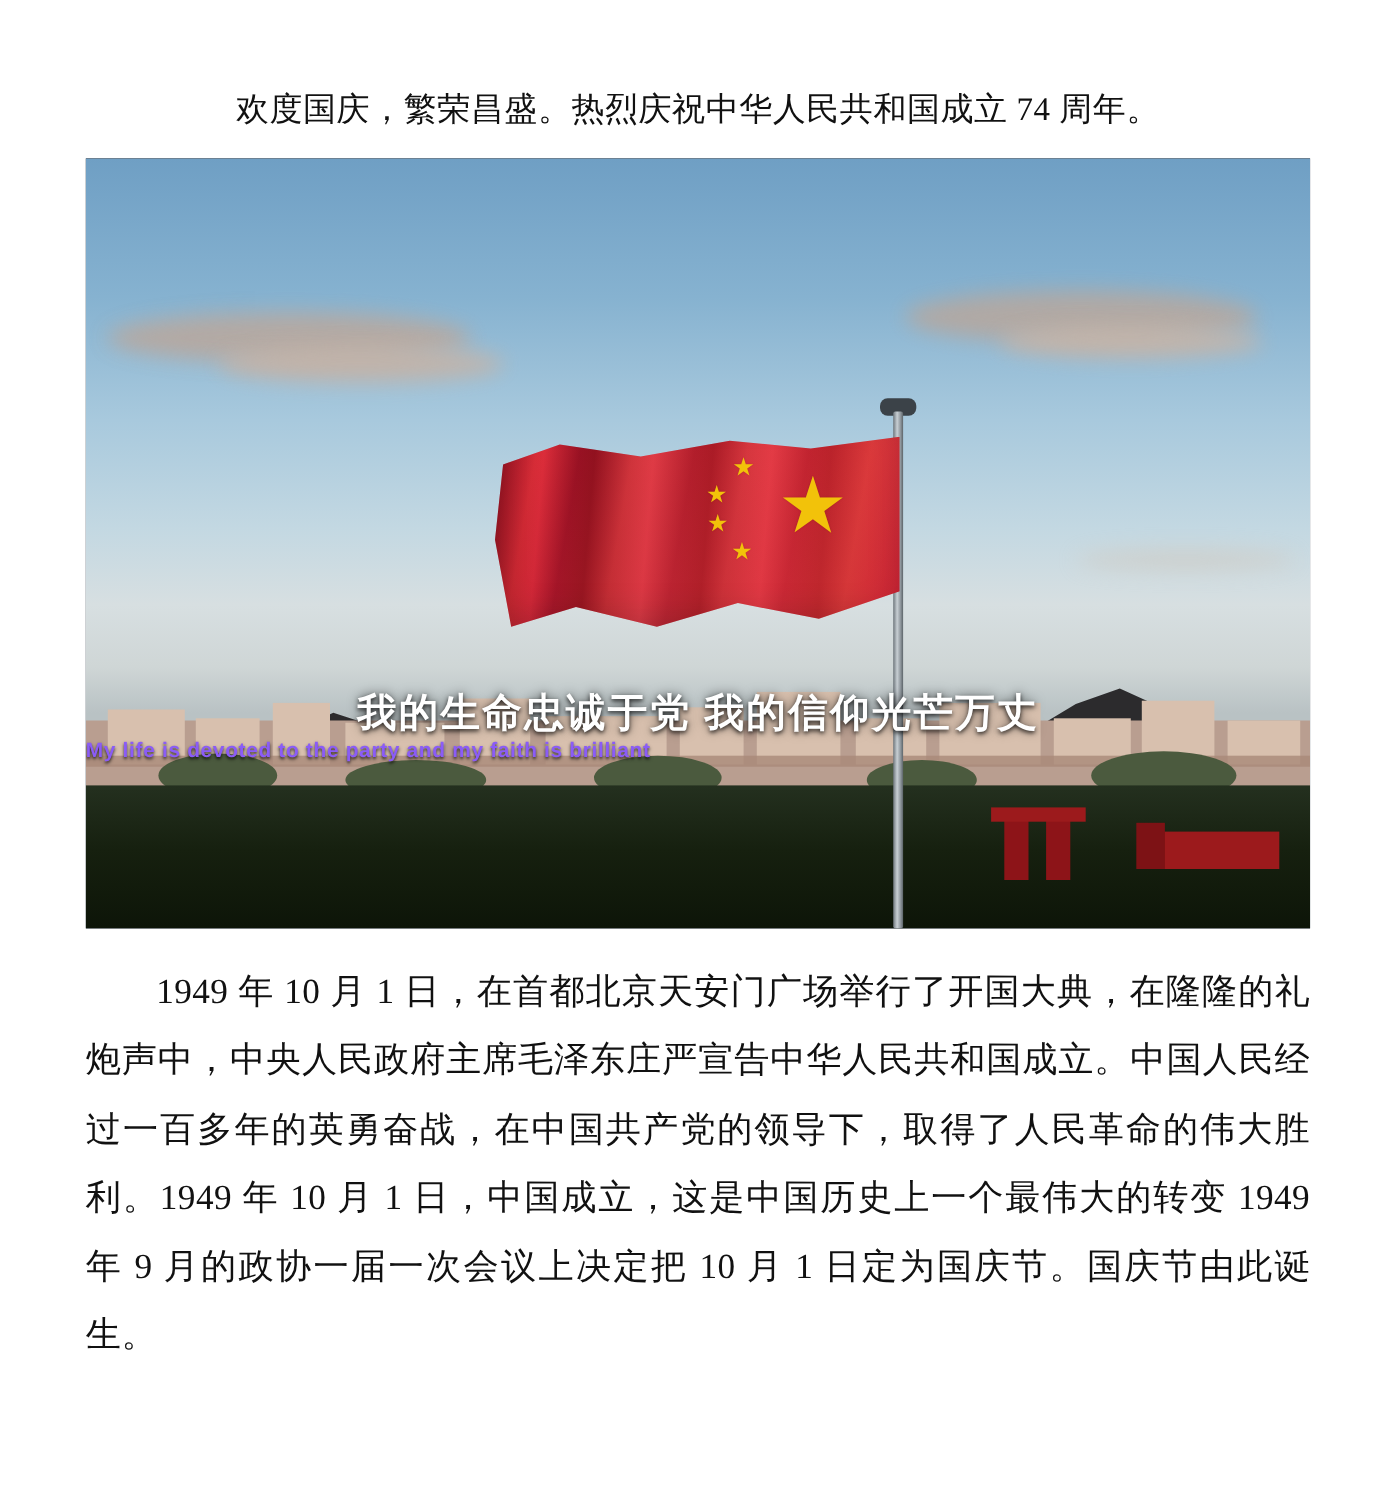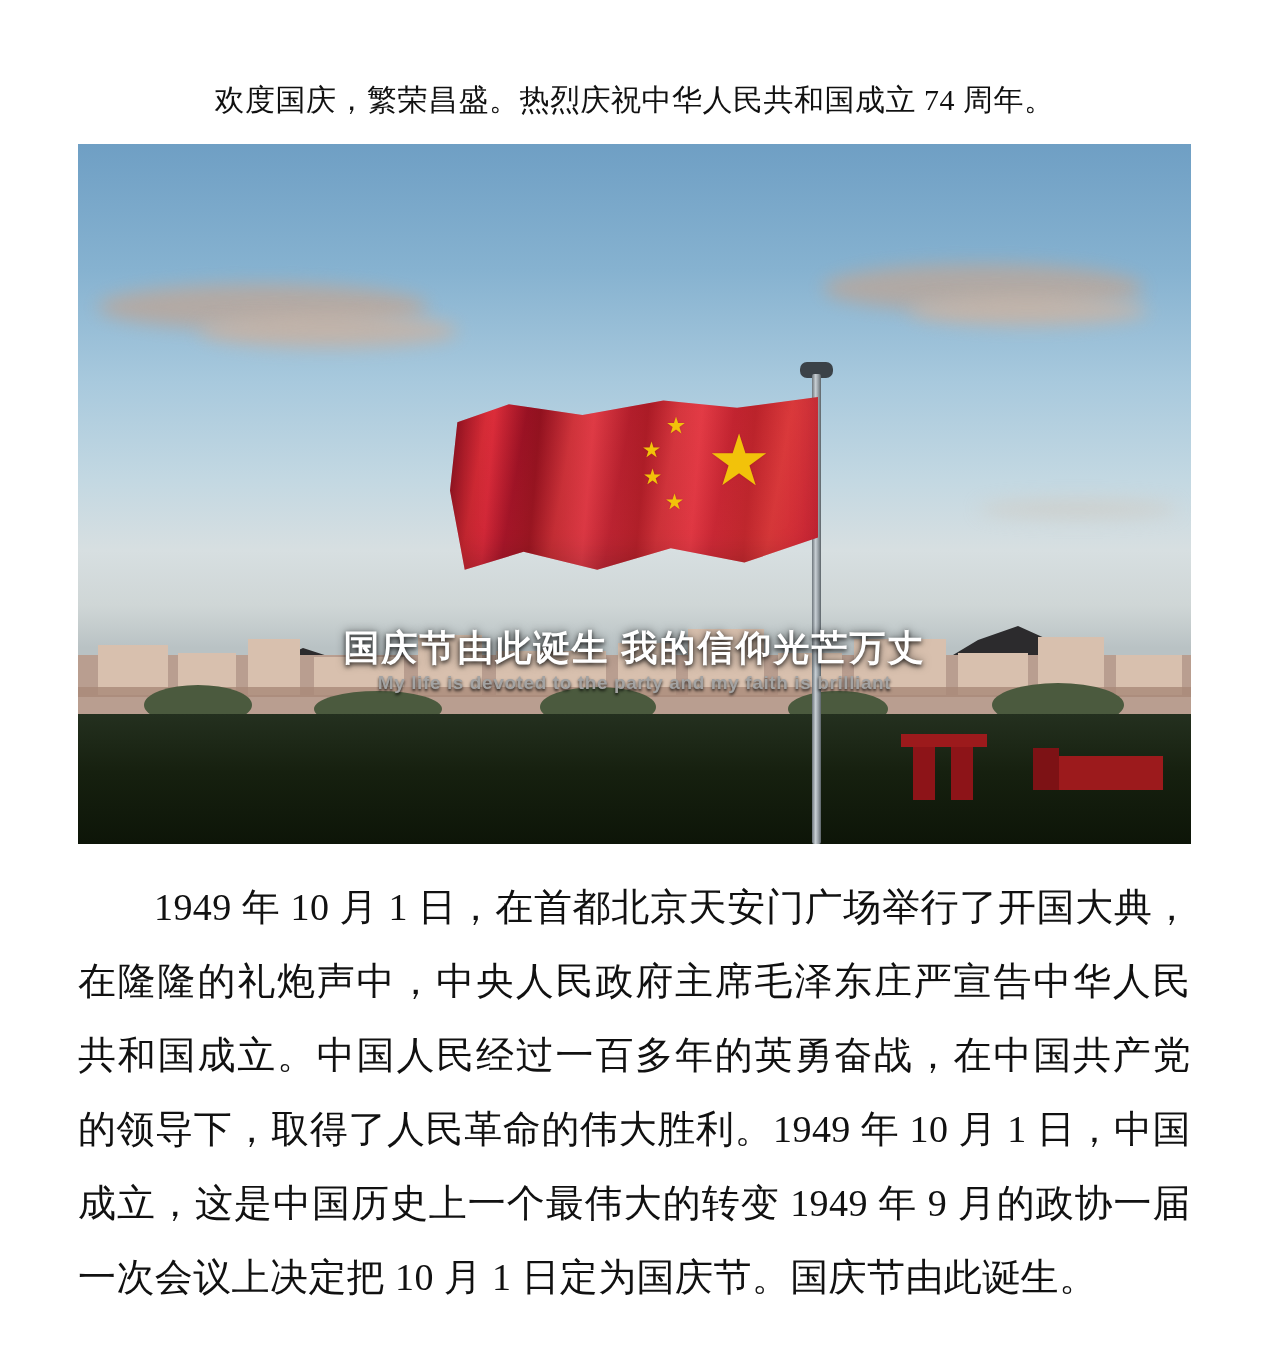--- a/index.html
+++ b/index.html
@@ -168,32 +168,31 @@
     font-weight: bold;
     font-size: 36px;
     letter-spacing: 2px;
     color: #ffffff;
     text-shadow: 0 2px 4px rgba(0,0,0,.75), 0 0 10px rgba(0,0,0,.55);
   }
   .subtitle-en {
     position: absolute;
     left: 0; right: 0;
     top: 528px;
-    text-align: center;
     font-family: "Liberation Sans", "DejaVu Sans", sans-serif;
     font-weight: bold;
     font-size: 19px;
     letter-spacing: .6px;
-    color: #a3a3a3;
+    color: #8b5cf6;
     text-shadow: 0 2px 3px rgba(0,0,0,.8);
   }
   
   .body-text {
     margin: 26px 0 0 0;
-    font-size: 38px;
+    font-size: 32px;
     line-height: 1.95;
     text-align: justify;
     text-indent: 2em;
     color: #111111;
     letter-spacing: 0.4px;
   }
 </style>
 </head>
 <body>
 
@@ -262,19 +261,19 @@
     <div class="flag">
       <div class="flag-body"></div>
       <div class="flag-shade"></div>
       <span class="star big">★</span>
       <span class="star s1">★</span>
       <span class="star s2">★</span>
       <span class="star s3">★</span>
       <span class="star s4">★</span>
     </div>
 
-    <div class="subtitle-zh">国庆节由此诞生 我的信仰光芒万丈</div>
+    <div class="subtitle-zh">我的生命忠诚于党 我的信仰光芒万丈</div>
     <div class="subtitle-en">My life is devoted to the party and my faith is brilliant</div>
   </div>
 
   <p class="body-text">1949 年 10 月 1 日，在首都北京天安门广场举行了开国大典，在隆隆的礼炮声中，中央人民政府主席毛泽东庄严宣告中华人民共和国成立。中国人民经过一百多年的英勇奋战，在中国共产党的领导下，取得了人民革命的伟大胜利。1949 年 10 月 1 日，中国成立，这是中国历史上一个最伟大的转变 1949 年 9 月的政协一届一次会议上决定把 10 月 1 日定为国庆节。国庆节由此诞生。</p>
 
 </div>
 
 </body></html>

